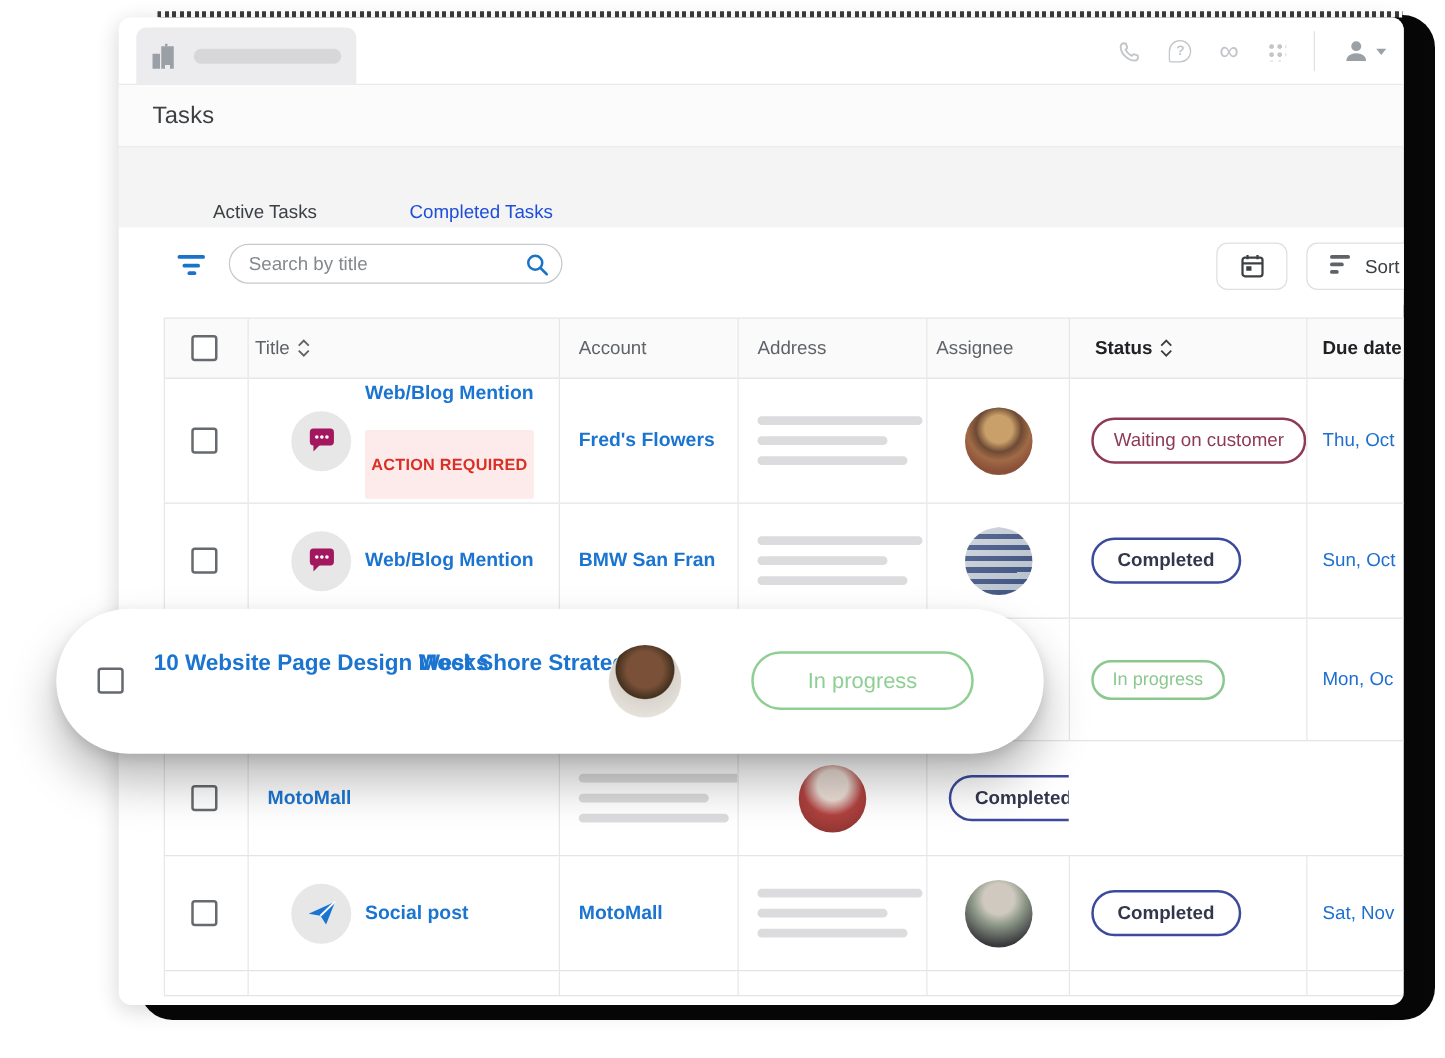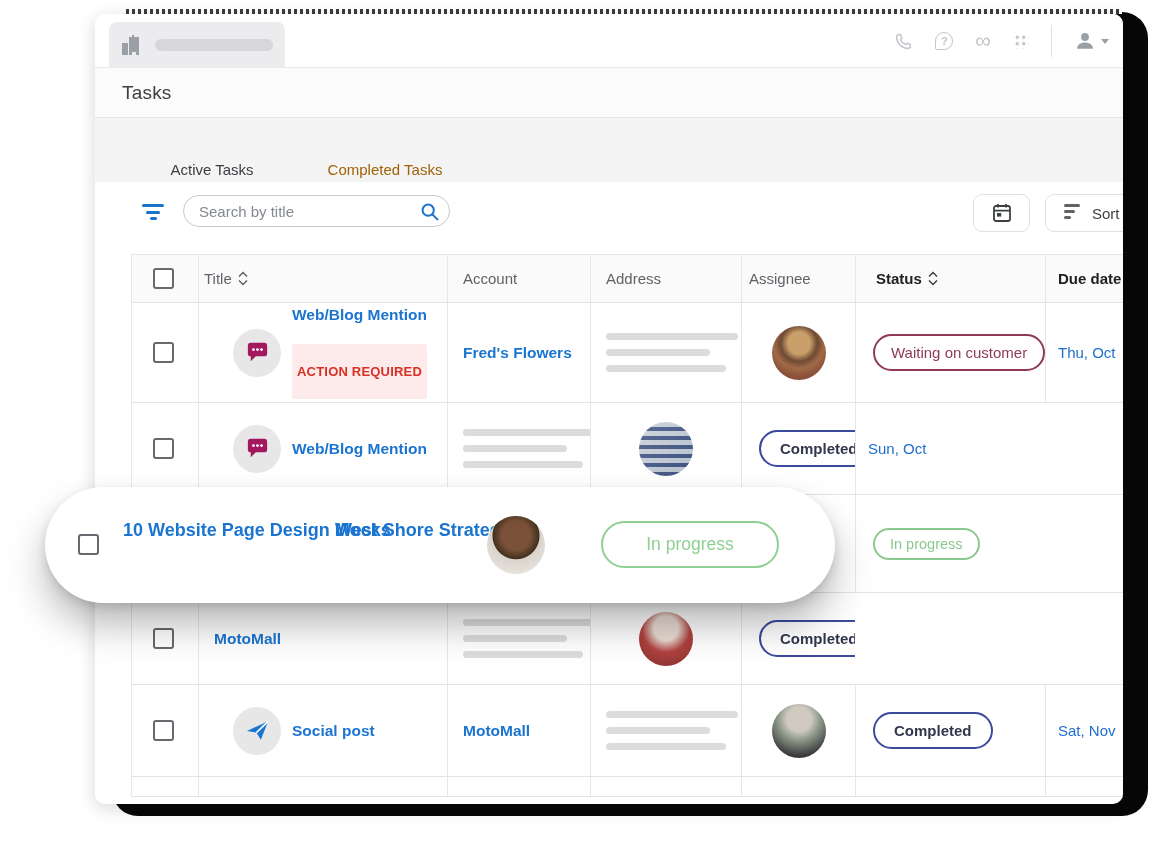--- a/index.html
+++ b/index.html
@@ -42,21 +42,21 @@
               border-bottom:1px solid #e6e6e6; }
   .page-title { margin-left:27px; line-height:50px; font-size:19px; font-weight:500; color:#3d4043; letter-spacing:.2px; }
 
   
   .tabband { position:absolute; left:0; top:104px; right:0; height:74px; background:#f4f4f5;
              border-bottom:1px solid #e3e3e5; }
   .tab { position:absolute; bottom:0; height:40px; line-height:38px; text-align:center;
          font-size:15px; font-weight:500; cursor:pointer; }
   .tab.active { left:32px; width:170px; color:#3c4043; }
   .tab.active::after { content:""; position:absolute; left:0; right:0; bottom:0; height:3px; background:#1a73c8; }
-  .tab.inactive { left:202px; width:176px; color:#a16207; }
+  .tab.inactive { left:202px; width:176px; color:#1d4ed8; }
 
   
   .toolbar { position:absolute; left:0; top:168px; right:0; height:62px; background:#fff; }
   .filter-ic { position:absolute; left:46px; top:22px; width:24px; height:18px; }
   .filter-ic i { display:block; height:3px; background:#1a73c8; border-radius:2px; margin:0 auto 3.5px; }
   .filter-ic i:nth-child(1){width:22px;} .filter-ic i:nth-child(2){width:14px;} .filter-ic i:nth-child(3){width:7px;}
   .search { position:absolute; left:88px; top:13px; width:267px; height:32px;
             border:1.5px solid #c6c9cd; border-radius:16px; background:#fff; }
   .search input { position:absolute; left:0; top:0; width:100%; height:100%; border:none; outline:none;
             background:transparent; padding:0 36px 0 15px; font-size:15px; color:#3c4043;
@@ -288,20 +288,23 @@
               <circle cx="9.8" cy="11" r="1.5" fill="#fff"></circle>
                 <circle cx="14" cy="11" r="1.5" fill="#fff"></circle>
                 <circle cx="18.2" cy="11" r="1.5" fill="#fff"></circle>
             </svg>
           </span>
           <span class="titleblock">
             <a class="link">Web/Blog Mention</a>
           </span>
         </div>
         <div class="c pad15">
+          <a class="link">BMW San Fran</a>
+        </div>
+        <div class="c pad15">
           <span class="addr">
               <i></i>
               <i></i>
               <i></i>
             </span>
         </div>
         <div class="c">
             <span class="avatar av2"></span>
           </div>
         <div class="c pad17">
@@ -313,20 +316,23 @@
       </div>
 
       <div class="trow r-mid">
         <div class="c"></div>
         <div class="c"></div>
         <div class="c"></div>
         <div class="c"></div>
         <div class="c"></div>
         <div class="c pad17">
           <span class="pill inprog">In progress</span>
+        </div>
+        <div class="c pad12">
+          <span class="due">Mon, Oc</span>
         </div>
       </div>
 
       <div class="trow r-med">
         <div class="c">
             <span class="cb"></span>
           </div>
         <div class="c pad15">
           <a class="link">MotoMall</a>
         </div>

